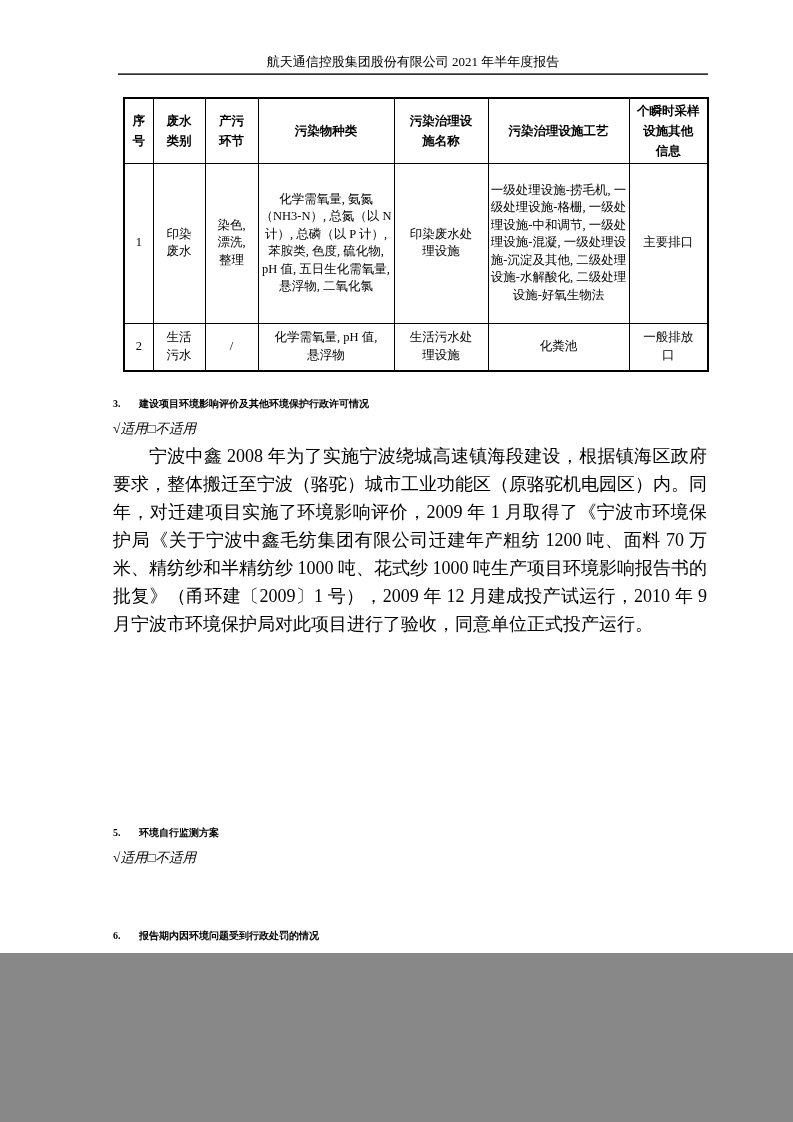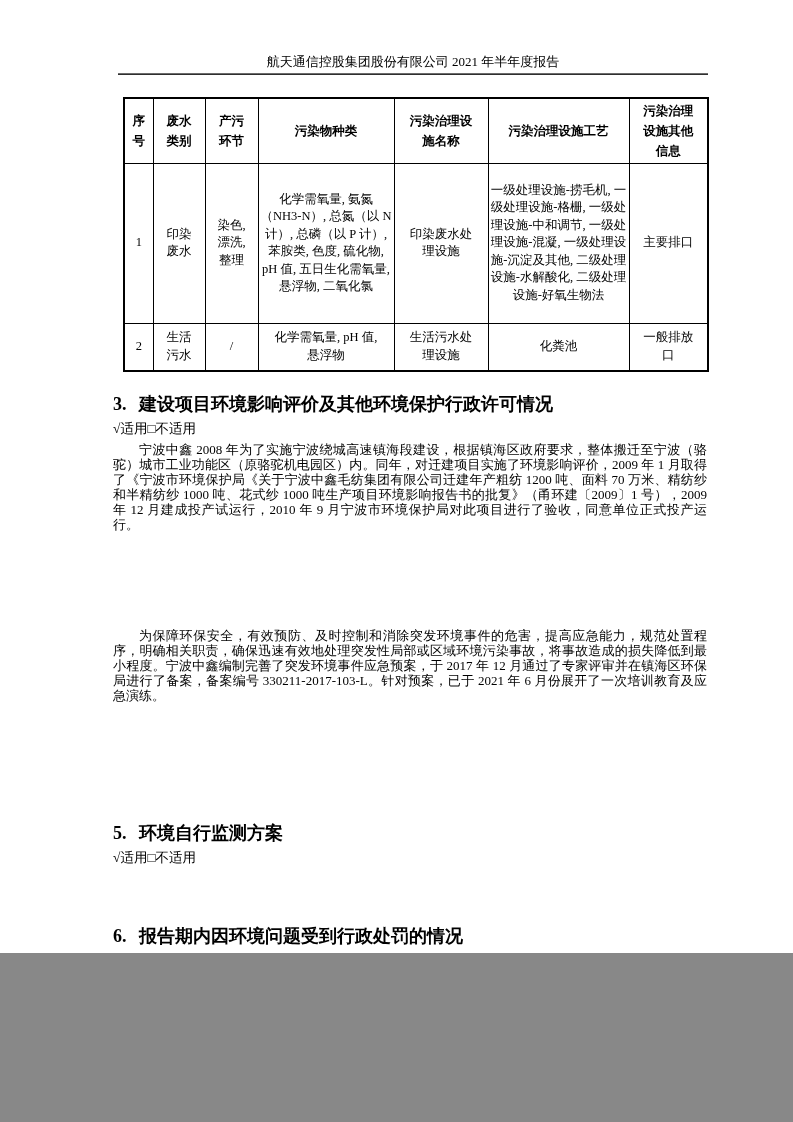--- a/index.html
+++ b/index.html
@@ -33,29 +33,29 @@
     text-align:center;
     vertical-align:middle;
     padding:1px 2px;
     white-space:pre-line;
     overflow:hidden;
   }
   .env-table th{font-weight:bold;line-height:20px;}
   .env-table td{font-weight:normal;line-height:17.5px;}
   .section{position:absolute;left:113px;width:594px;}
   .section-heading{
-    font-size:18px;font-weight:bold;line-height:18px;
+    font-size:10px;font-weight:bold;line-height:18px;
     margin:0 0 7px 0;
   }
   .section-number{display:inline-block;min-width:26px;}
   .applicability{
-    font-size:13.5px;line-height:18px;margin:0 0 4px 0;white-space:pre;
+    font-size:13.5px;line-height:18px;margin:0 0 4px 0;white-space:pre;font-style:italic;
   }
   .section p{
-    margin:0;font-size:13px;line-height:15px;
+    margin:0;font-size:18px;line-height:28px;
     text-align:justify;text-indent:2em;
   }
   .page-number{
     position:absolute;top:1070px;left:0;width:793px;
     text-align:center;
     font-family:"Liberation Sans","DejaVu Sans",sans-serif;
     font-size:11px;
   }
 </style>
 </head>
@@ -81,21 +81,21 @@
       <th>序
 号</th>
       <th>废水
 类别</th>
       <th>产污
 环节</th>
       <th>污染物种类</th>
       <th>污染治理设
 施名称</th>
       <th>污染治理设施工艺</th>
-      <th>污染治理
+      <th>个瞬时采样
 设施其他
 信息</th>
     </tr>
     <tr style="height:160px">
       <td>1</td>
       <td>印染
 废水</td>
       <td>染色,
 漂洗,
 整理</td>
@@ -123,21 +123,20 @@
 
   <div class="section" style="top:395px">
     <div class="section-heading">
       <span class="section-number">3.</span><span>建设项目环境影响评价及其他环境保护行政许可情况</span>
     </div>
     <div class="applicability">√适用□不适用</div>
     <p>宁波中鑫 2008 年为了实施宁波绕城高速镇海段建设，根据镇海区政府要求，整体搬迁至宁波（骆驼）城市工业功能区（原骆驼机电园区）内。同年，对迁建项目实施了环境影响评价，2009 年 1 月取得了《宁波市环境保护局《关于宁波中鑫毛纺集团有限公司迁建年产粗纺 1200 吨、面料 70 万米、精纺纱和半精纺纱 1000 吨、花式纱 1000 吨生产项目环境影响报告书的批复》（甬环建〔2009〕1 号），2009 年 12 月建成投产试运行，2010 年 9 月宁波市环境保护局对此项目进行了验收，同意单位正式投产运行。</p>
   </div>
 
   <div class="section" style="top:628px">
-    <p>为保障环保安全，有效预防、及时控制和消除突发环境事件的危害，提高应急能力，规范处置程序，明确相关职责，确保迅速有效地处理突发性局部或区域环境污染事故，将事故造成的损失降低到最小程度。宁波中鑫编制完善了突发环境事件应急预案，于 2017 年 12 月通过了专家评审并在镇海区环保局进行了备案，备案编号 330211-2017-103-L。针对预案，已于 2021 年 6 月份展开了一次培训教育及应急演练。</p>
   </div>
 
   <div class="section" style="top:824px">
     <div class="section-heading">
       <span class="section-number">5.</span><span>环境自行监测方案</span>
     </div>
     <div class="applicability">√适用□不适用</div>
   </div>
 
   <div class="section" style="top:927px">

